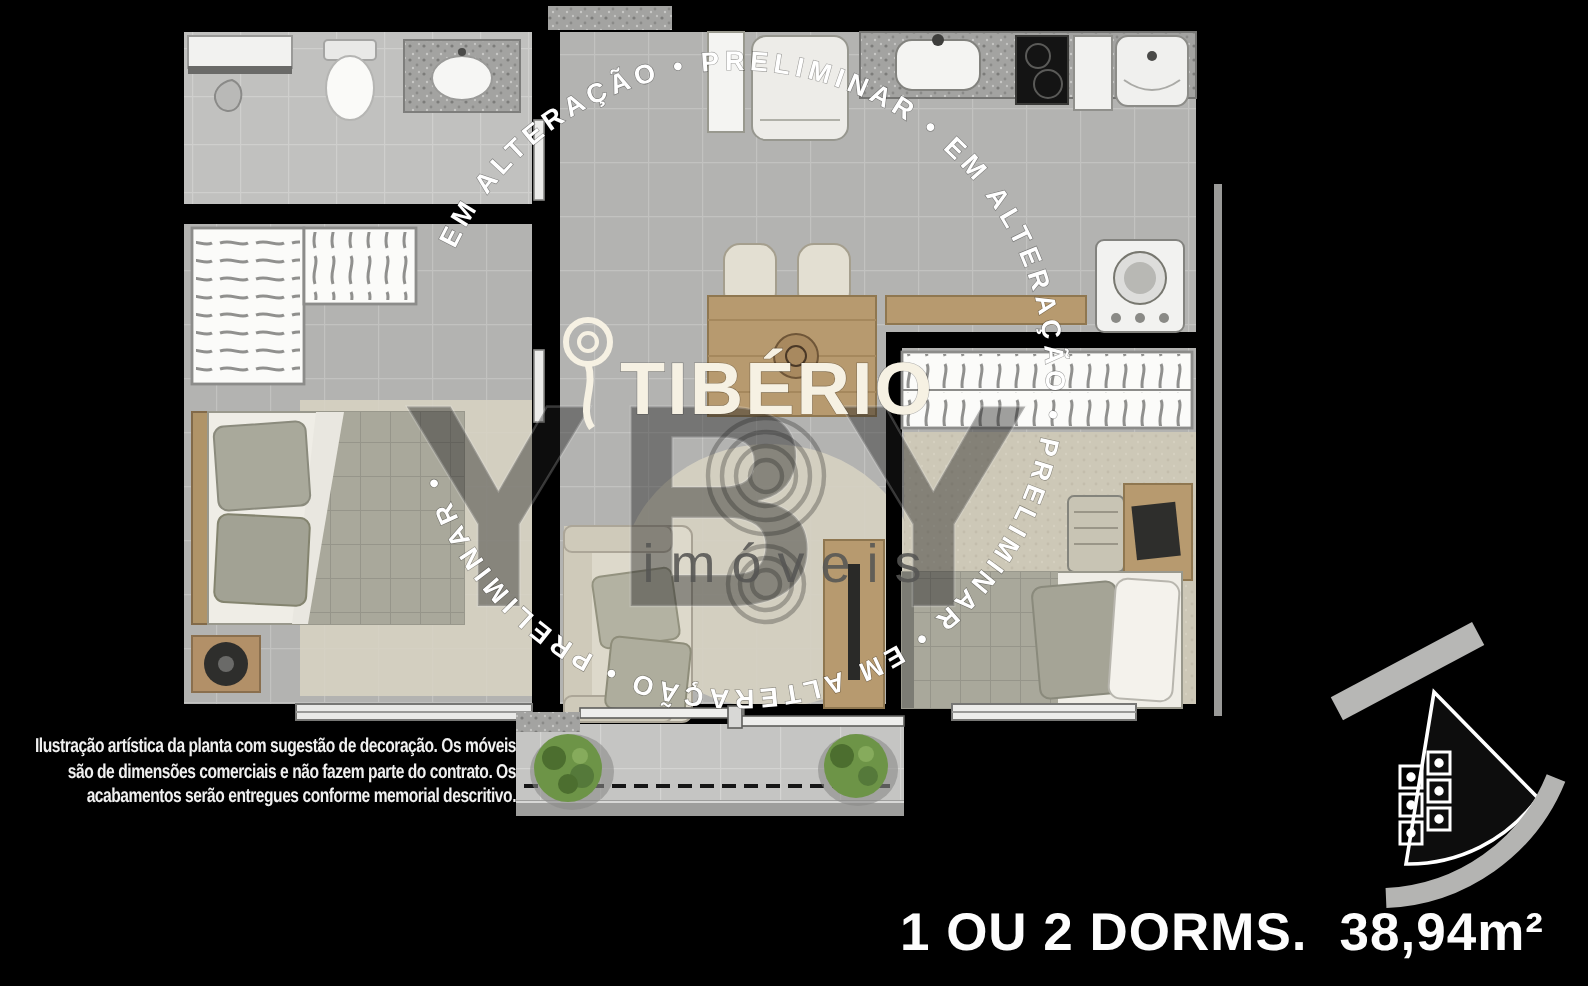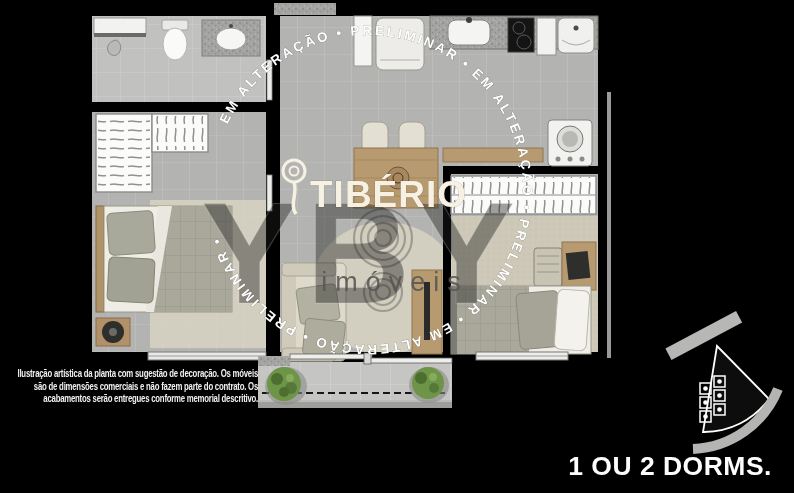--- a/index.html
+++ b/index.html
@@ -274,15 +274,16 @@
 
 <div class="disclaimer">
   <div>Ilustração artística da planta com sugestão de decoração. Os móveis</div>
   <div>são de dimensões comerciais e não fazem parte do contrato. Os</div>
   <div>acabamentos serão entregues conforme memorial descritivo.</div>
 </div>
 
 
 <div class="footer">
   <span>1 OU 2 DORMS.</span>
+  <span>38,94m²</span>
 </div>
 
 </div>
 
 </body></html>

